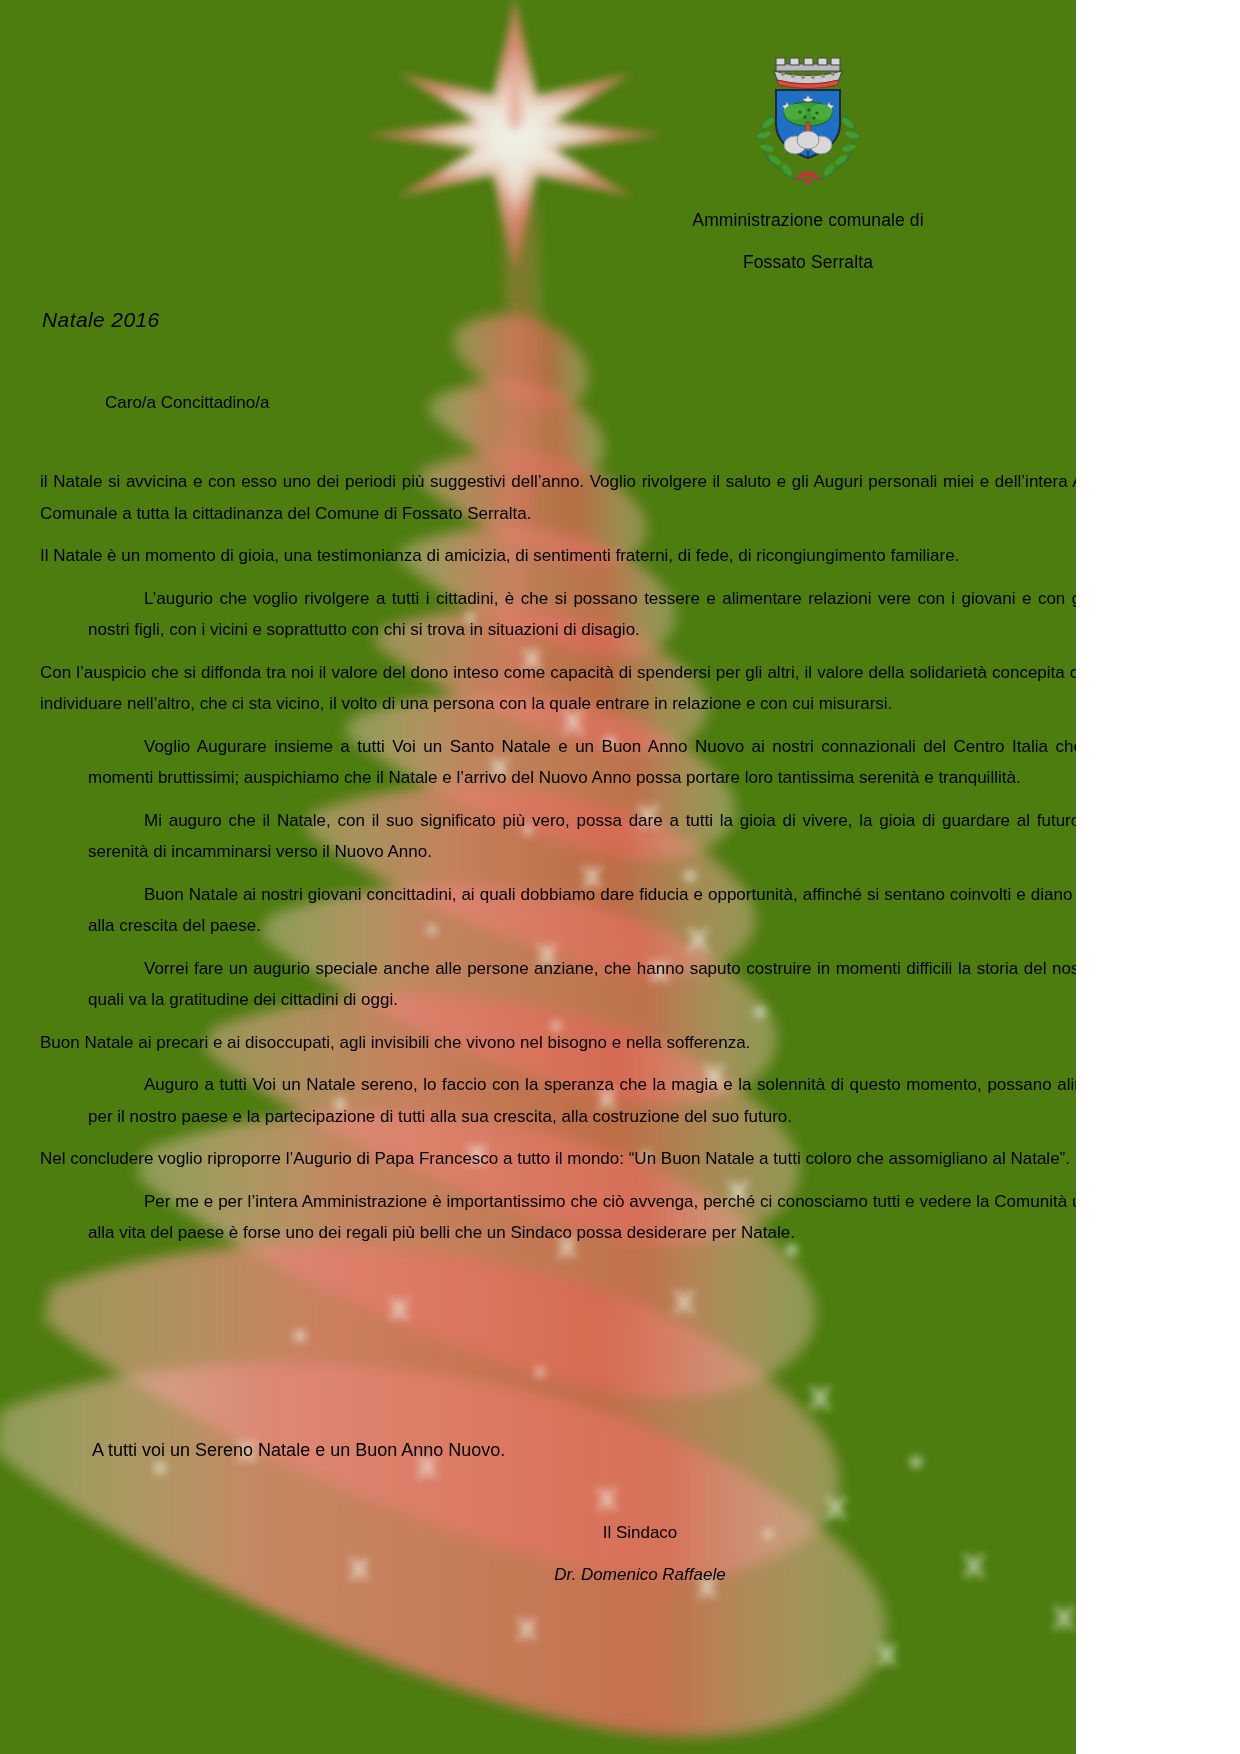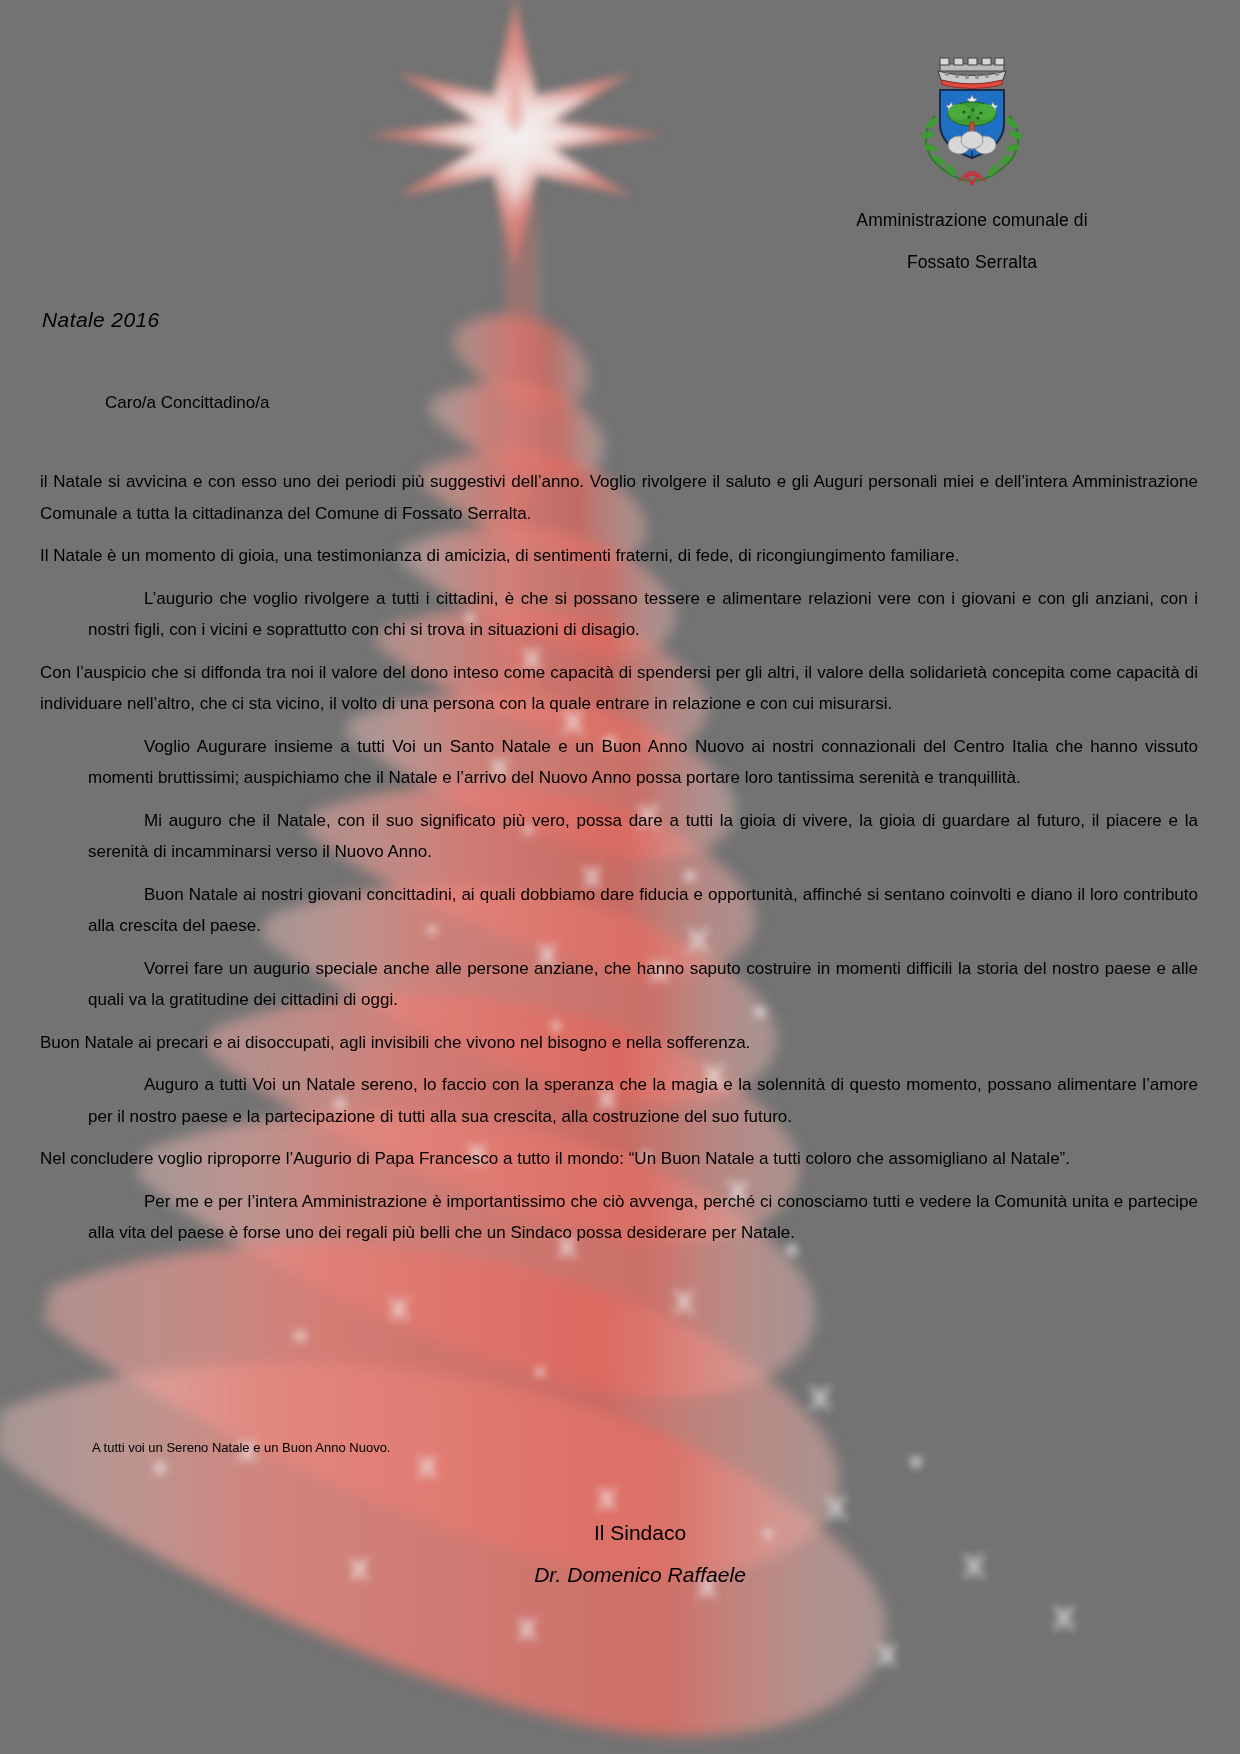--- a/index.html
+++ b/index.html
@@ -6,24 +6,24 @@
     margin: 0;
     padding: 0;
     background: #ffffff;
   }
   body {
     font-family: "Liberation Sans", sans-serif;
     color: #000000;
   }
   .page {
     position: relative;
-    width: 1240px;
+    width: 1076px;
     height: 1754px;
     overflow: hidden;
-    background: #737373;
+    background: #4d7c0f;
   }
 
   
   .watermark {
     position: absolute;
     inset: 0;
     z-index: 0;
     pointer-events: none;
   }
   .watermark svg { display: block; width: 1240px; height: 1754px; }
@@ -90,30 +90,30 @@
     margin: 0 0 11px 0;
   }
   .body-text p.indent { text-indent: 56px; margin-left: 48px; }
 
   
   .closing {
     position: absolute;
     left: 92px;
     top: 1440px;
     z-index: 3;
-    font-size: 13px;
+    font-size: 18px;
   }
   .signature {
     position: absolute;
     left: 0;
     top: 1512px;
     width: 1240px;
     z-index: 3;
     text-align: center;
-    font-size: 21px;
+    font-size: 17px;
     line-height: 42px;
   }
   .signature .sig-role { padding-left: 40px; }
   .signature .sig-name { padding-left: 40px; font-style: italic; }
 </style>
 </head>
 <body>
 
 <div class="page">
 

